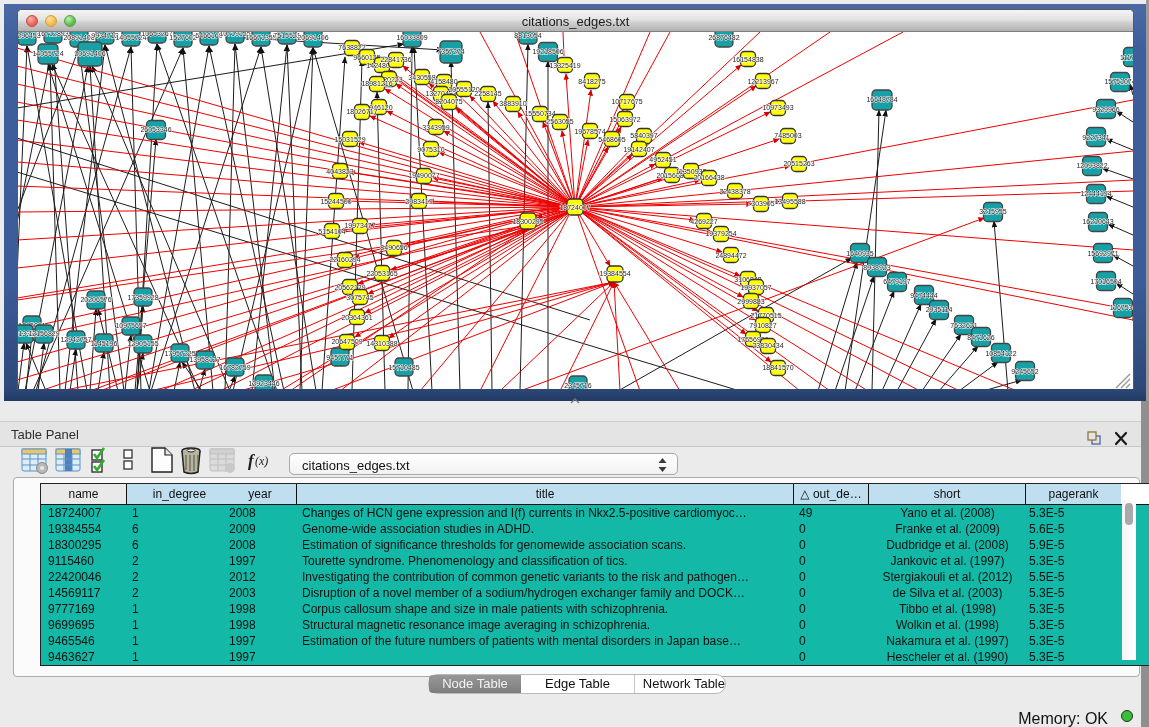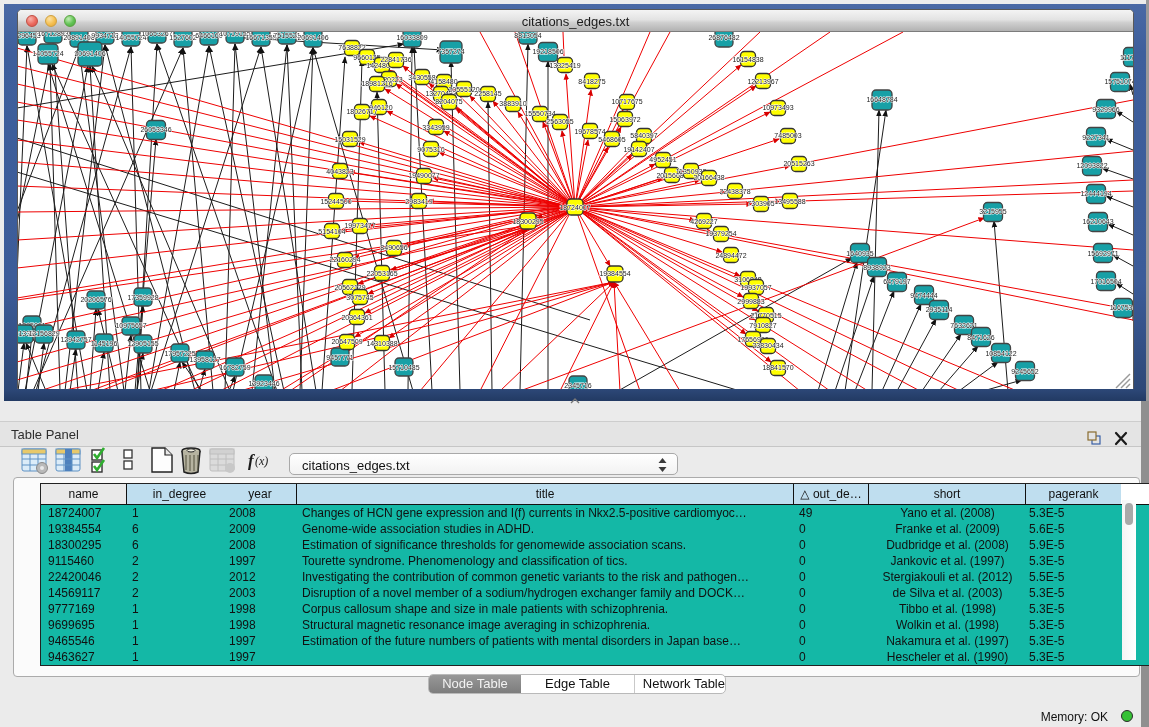--- a/index.html
+++ b/index.html
@@ -25,26 +25,26 @@
   border:1px solid #ababab; border-radius:4px; }
 #tbl { position:absolute; left:3px; top:5px; width:1120px; height:183px; background:#14b8a6; border:1px solid #222; border-bottom:1px solid #222;margin-left:23px; }
 .hc { position:absolute; top:0; height:21px; background:#bfdeef; border-right:1px solid #111;
   font-size:12px; color:#111; text-align:center; padding-top:3px; border-bottom:1px solid #111; }
 .trow { position:absolute; left:0; width:1120px; height:16px; font-size:12px; color:#111; }
 .trow span { position:absolute; top:0; white-space:nowrap; }
 .trow span.ctr { text-align:center; }
 #vsb { position:absolute; left:1108px; top:22px; width:14px; height:160px; background:linear-gradient(90deg,#f4f4f4,#ffffff); }
 #vsb .th { position:absolute; left:3px; top:3px; width:8px; height:22px; background:#a9a9a9; border-radius:4px; }
 #tabs { position:absolute; left:428px; top:273px; width:298px; height:20px; background:#fff;
-  border:1px solid #b9b9b9; border-radius:5px; font-size:13px; color:#111; }
+  border:1px solid #b9b9b9; border-radius:10px; font-size:13px; color:#111; }
 #tabs .sel { position:absolute; left:0; top:0; width:92px; height:18px; border-radius:4px 0 0 4px;
   background:linear-gradient(#989898,#7d7d7d); color:#f3f3f3; text-align:center; padding-top:1px; }
 #tabs .n2 { position:absolute; left:92px; top:0; width:114px; text-align:center; padding-top:1px; border-right:1px solid #c9c9c9; height:18px; }
 #tabs .n3 { position:absolute; left:206px; top:0; width:90px; text-align:right; padding-top:1px; }
-#status { position:absolute; right:33px; top:309px; font-size:12px; color:#111; }
+#status { position:absolute; right:33px; top:309px; font-size:16px; color:#111; }
 #memdot { position:absolute; left:1121px; top:309px; width:12px; height:12px; border-radius:50%;
   background:#35c135; border:1px solid #2b2b2b; }
 .icon { position:absolute; top:46px; }
 #xicons { position:absolute; right:12px; top:9px; }
 </style></head>
 <body>
 <div id="blue"></div>
 <div id="rstrip"></div>
 <div id="rstrip2"></div>
 <div style="position:absolute;left:0;top:0;width:1146px;height:4px;background:#ececec"></div>

